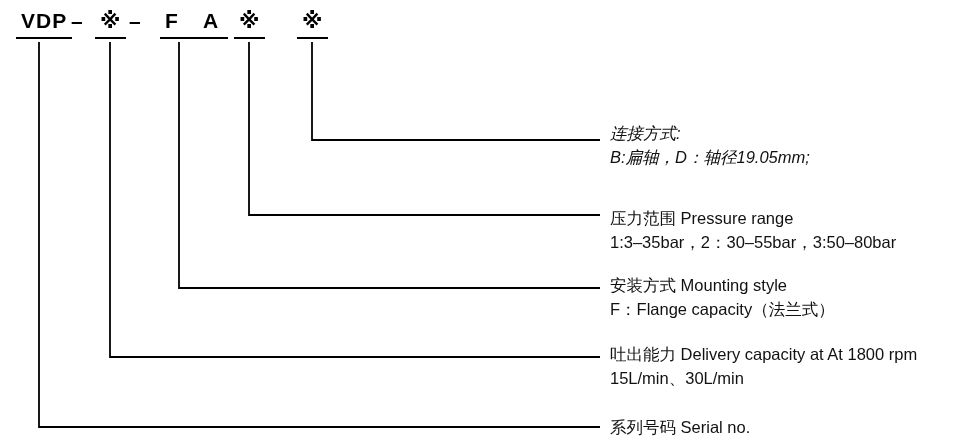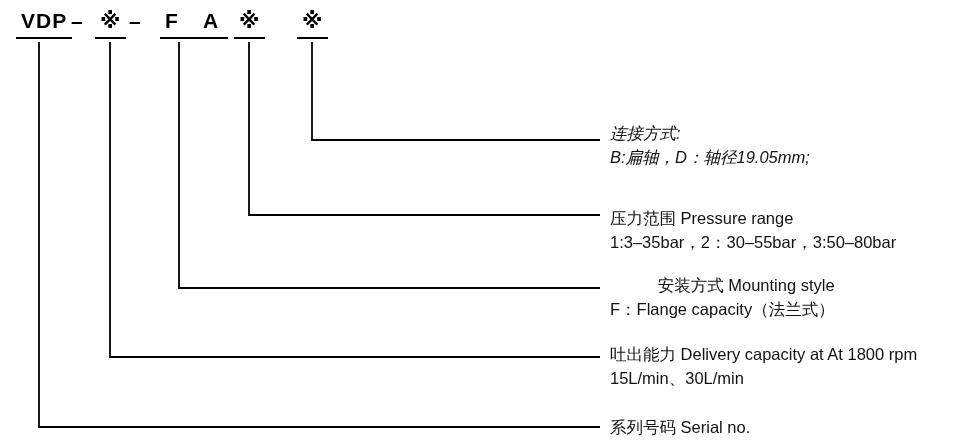--- a/index.html
+++ b/index.html
@@ -73,21 +73,21 @@
   <div class="desc" style="top:121px;font-style:italic;">
     <div>连接方式:</div>
     <div>B:扁轴，D：轴径19.05mm;</div>
   </div>
 
   <div class="desc" style="top:199px;margin-top:7px;">
     <div>压力范围 Pressure range</div>
     <div>1:3–35bar，2：30–55bar，3:50–80bar</div>
   </div>
 
-  <div class="desc" style="top:273px;text-align:right;">
+  <div class="desc" style="top:273px;">
     <div>安装方式 Mounting style</div>
     <div>F：Flange capacity（法兰式）</div>
   </div>
 
   <div class="desc" style="top:342px;">
     <div>吐出能力 Delivery capacity at At 1800 rpm</div>
     <div>15L/min、30L/min</div>
   </div>
 
   <div class="desc" style="top:415px;">

